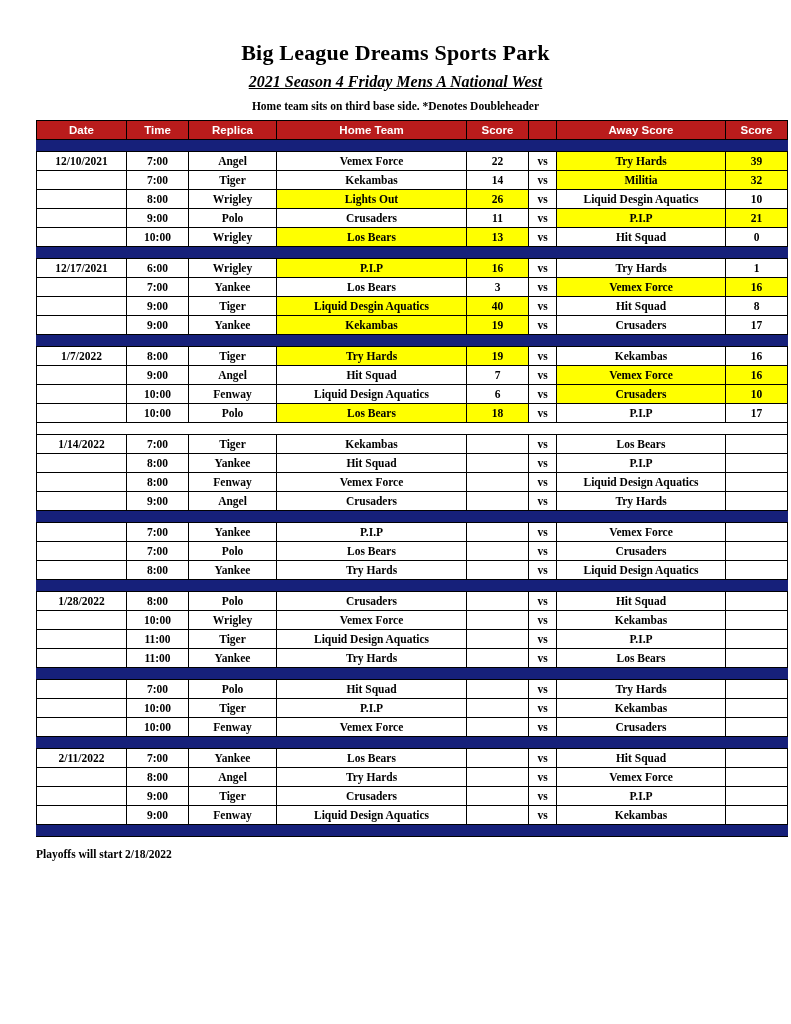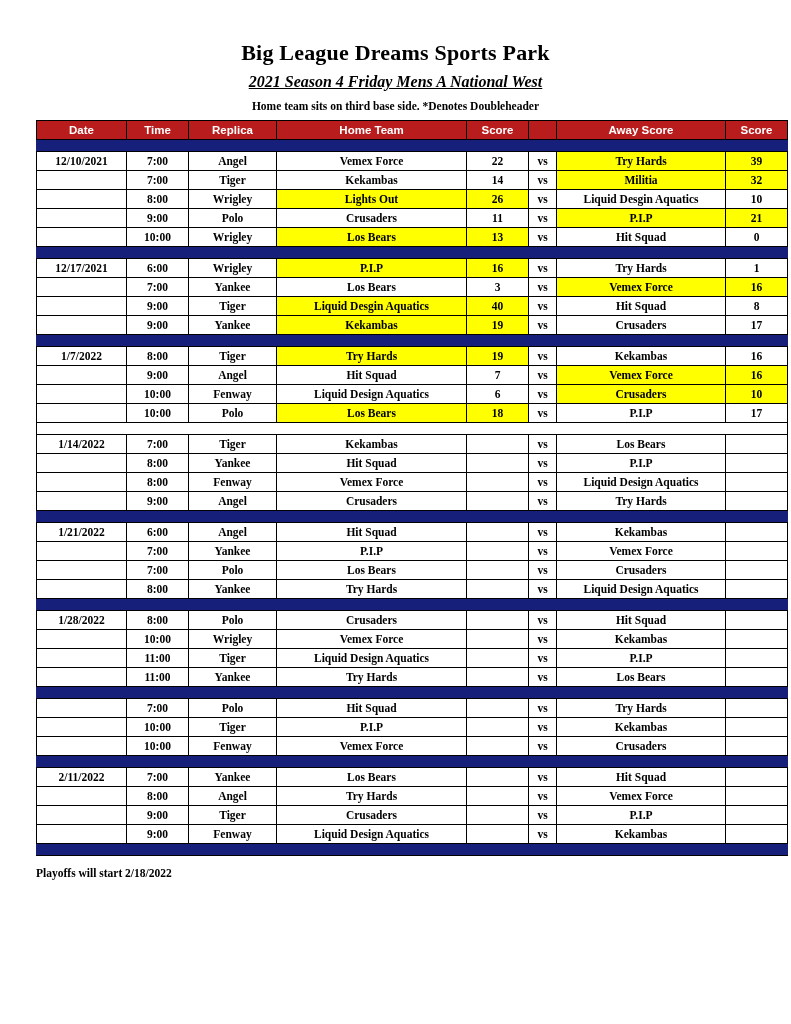--- a/index.html
+++ b/index.html
@@ -316,30 +316,20 @@
           <td>Crusaders</td>
           <td></td>
           <td class="vs">vs</td>
           <td>Try Hards</td>
           <td></td>
         </tr>
         <tr class="spacer">
           <td colspan="8"></td>
         </tr>
         <tr>
-          <td>1/21/2022</td>
-          <td>6:00</td>
-          <td>Angel</td>
-          <td>Hit Squad</td>
-          <td></td>
-          <td class="vs">vs</td>
-          <td>Kekambas</td>
-          <td></td>
-        </tr>
-        <tr>
           <td></td>
           <td>7:00</td>
           <td>Yankee</td>
           <td>P.I.P</td>
           <td></td>
           <td class="vs">vs</td>
           <td>Vemex Force</td>
           <td></td>
         </tr>
         <tr>

